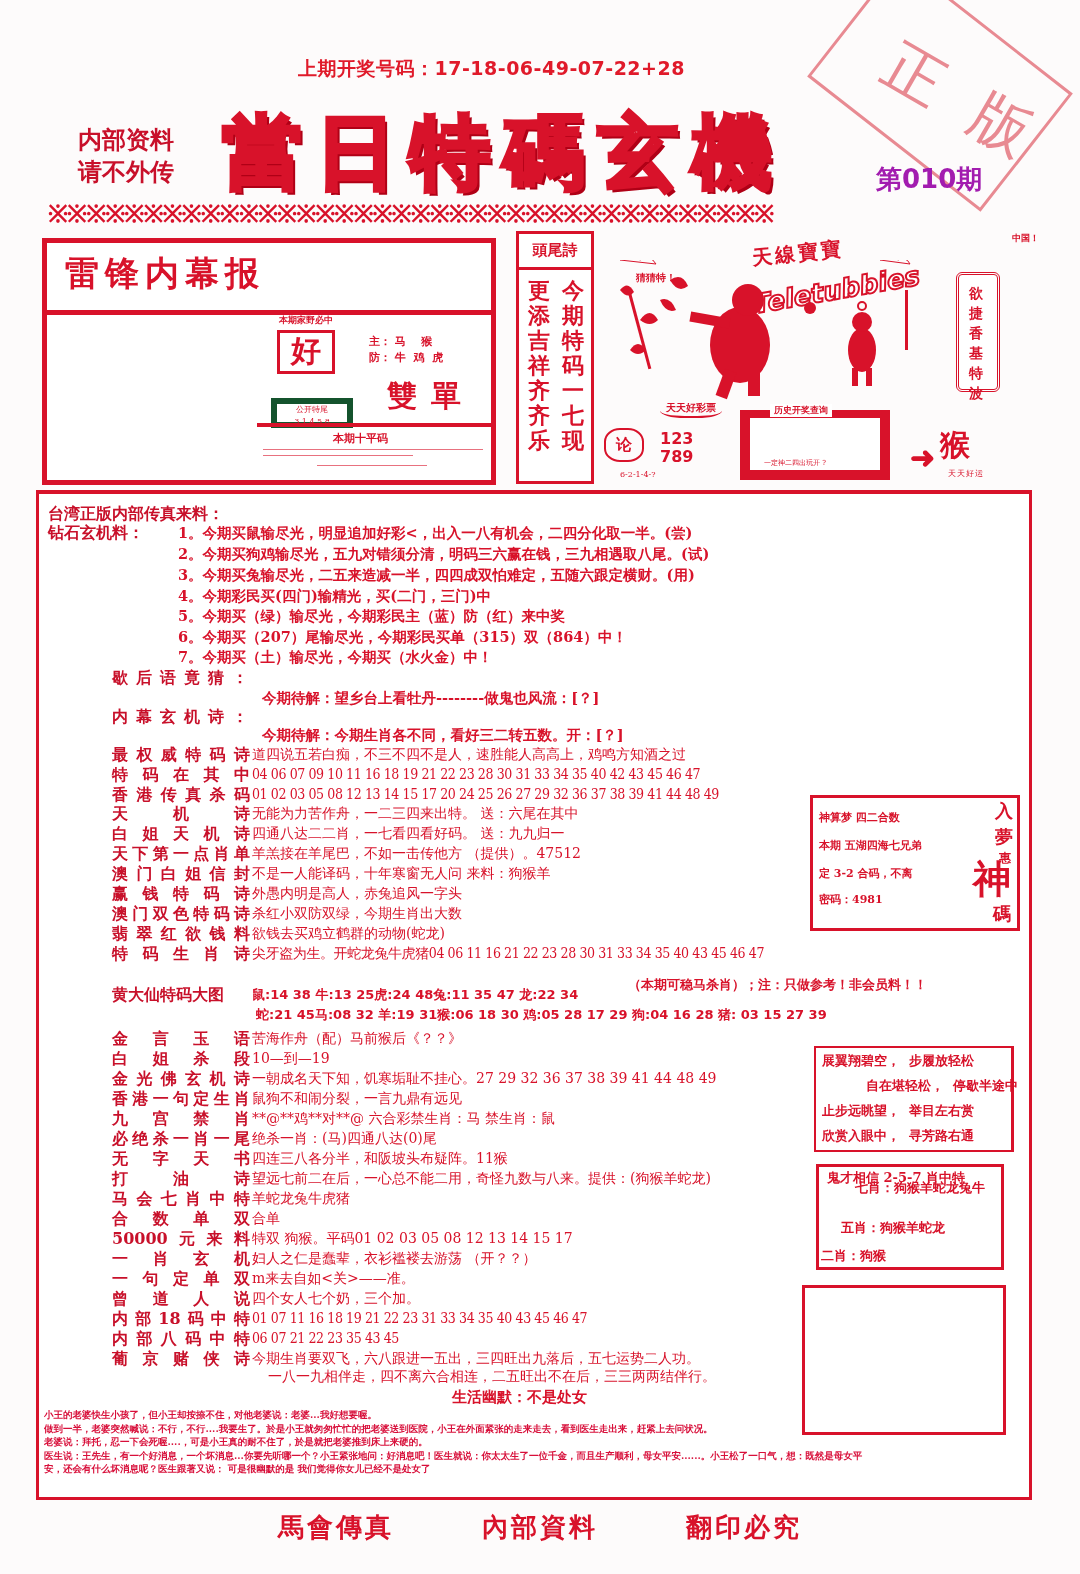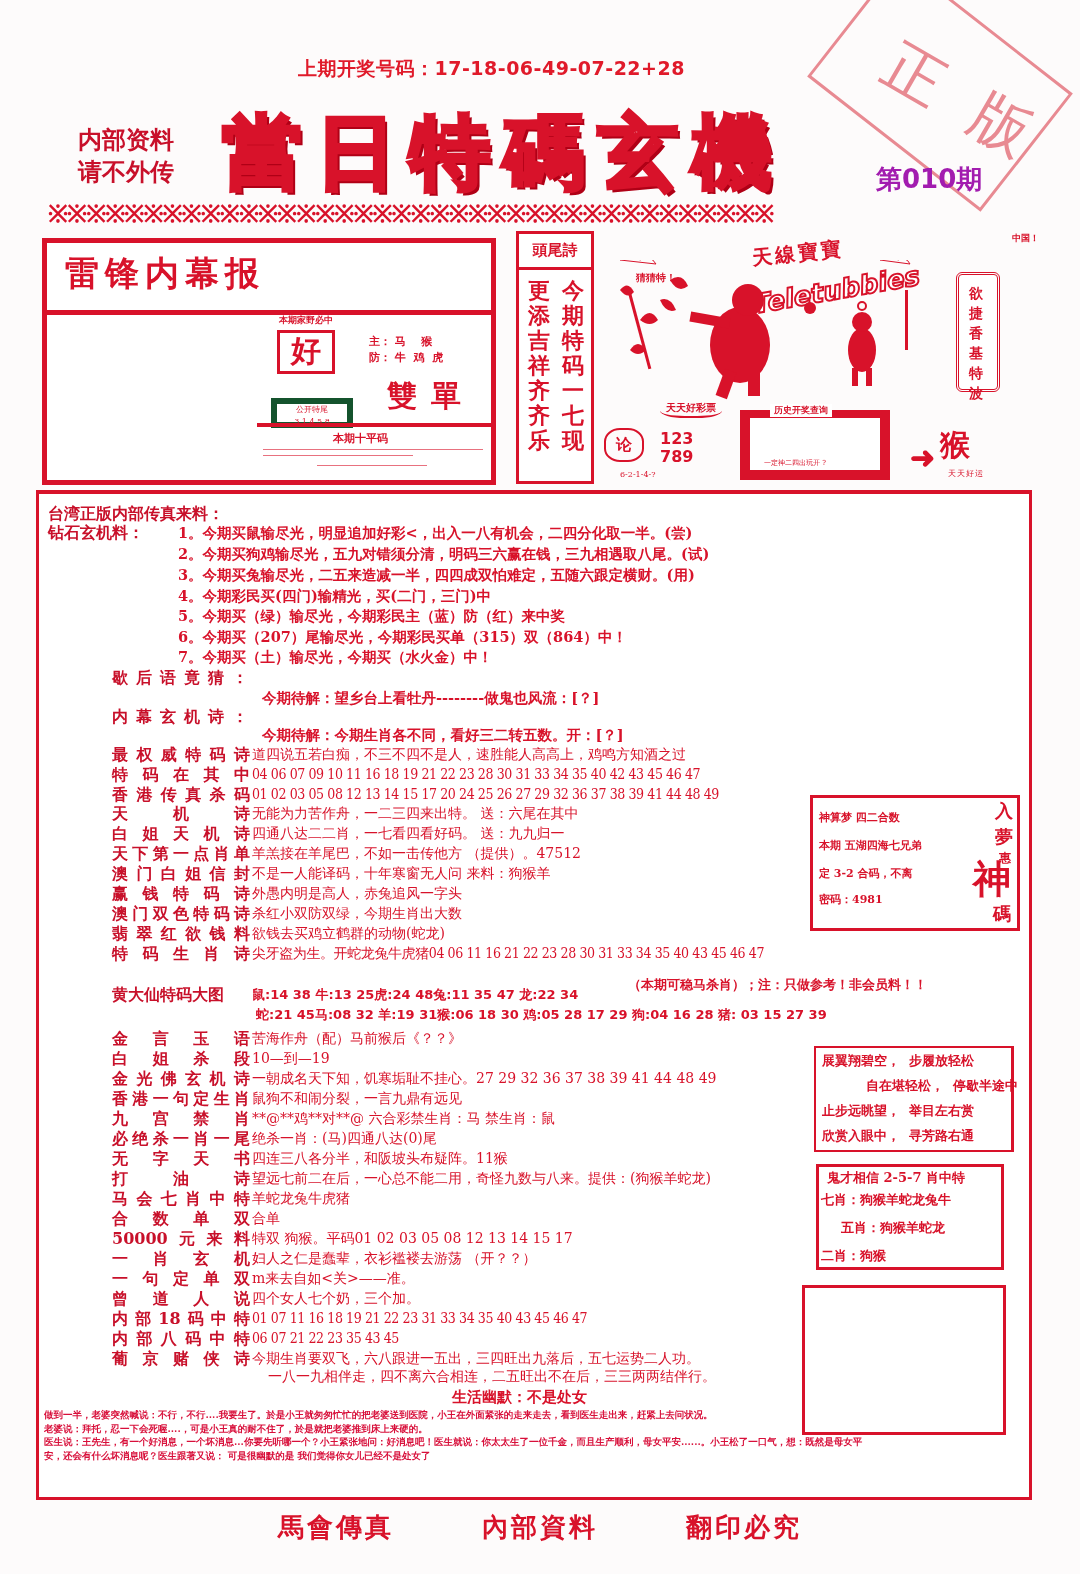--- a/index.html
+++ b/index.html
@@ -284,28 +284,29 @@
 
 <div class="abs" id="poem-right">
   <div class="pr" style="top:4px;">展翼翔碧空，  步履放轻松</div>
   <div class="pr" style="top:29px;margin-left:44px;">自在堪轻松，  停歇半途中</div>
   <div class="pr" style="top:54px;">止步远眺望，  举目左右赏</div>
   <div class="pr" style="top:79px;">欣赏入眼中，  寻芳路右通</div>
 </div>
 
 <div class="abs" id="ghost-box">
   <div class="gl" style="top:2px;left:8px;">鬼才相信 2-5-7 肖中特</div>
-  <div class="gl" style="top:24px;">七肖：狗猴羊蛇龙兔牛</div>
+  <div class="gl" style="top:12px;margin-left:34px;">七肖：狗猴羊蛇龙兔牛</div>
   <div class="gl" style="top:52px;margin-left:20px;">五肖：狗猴羊蛇龙</div>
   <div class="gl" style="top:80px;">二肖：狗猴</div>
 </div>
 
 <div class="abs" id="empty-box"></div>
 
 <div class="abs" id="joke">
+  <div>小王的老婆快生小孩了，但小王却按捺不住，对他老婆说：老婆...我好想要喔。</div>
   <div>做到一半，老婆突然喊说：不行，不行....我要生了。於是小王就匆匆忙忙的把老婆送到医院，小王在外面紧张的走来走去，看到医生走出来，赶紧上去问状况。</div>
   <div>老婆说：拜托，忍一下会死喔....，可是小王真的耐不住了，於是就把老婆推到床上来硬的。</div>
   <div>医生说：王先生，有一个好消息，一个坏消息...你要先听哪一个？小王紧张地问：好消息吧！医生就说：你太太生了一位千金，而且生产顺利，母女平安......。小王松了一口气，想：既然是母女平</div>
   <div>安，还会有什么坏消息呢？医生跟著又说：   可是很幽默的是   我们觉得你女儿已经不是处女了</div>
 </div>
 
 <div class="abs" id="footer">
   <span>馬會傳真</span>
   <span>內部資料</span>
   <span>翻印必究</span>

